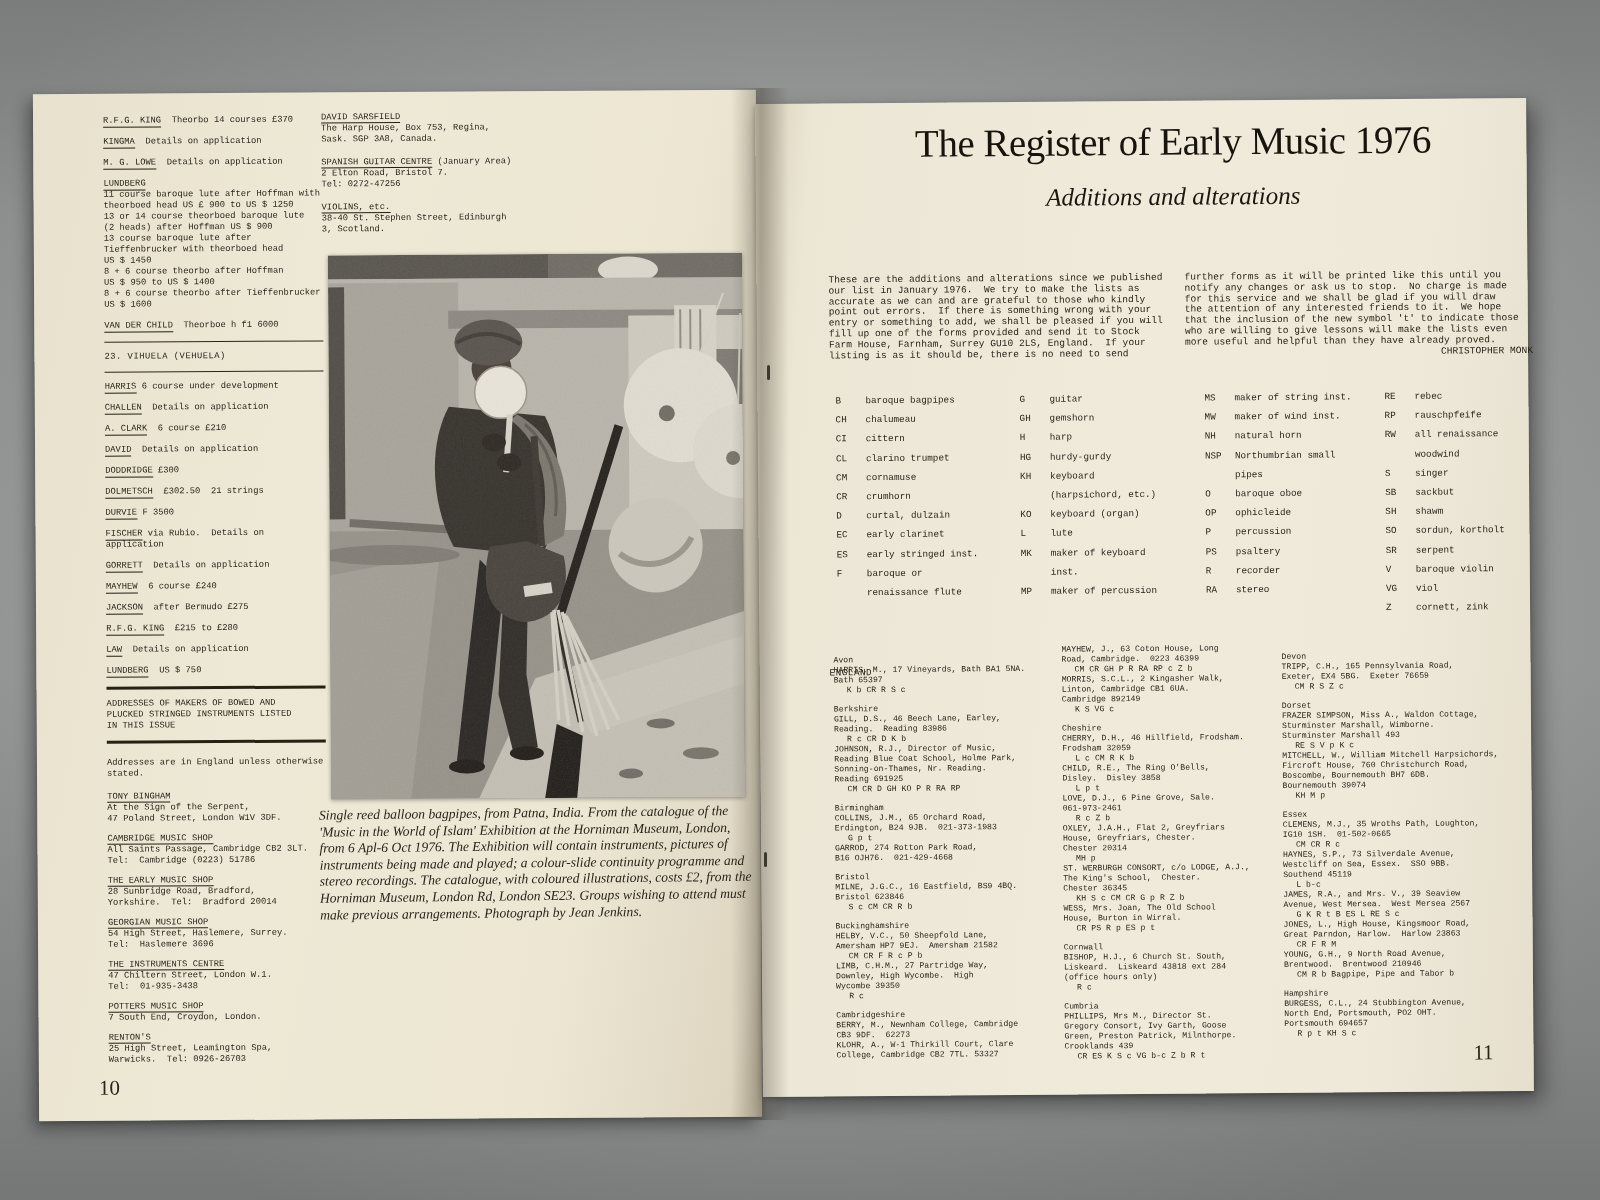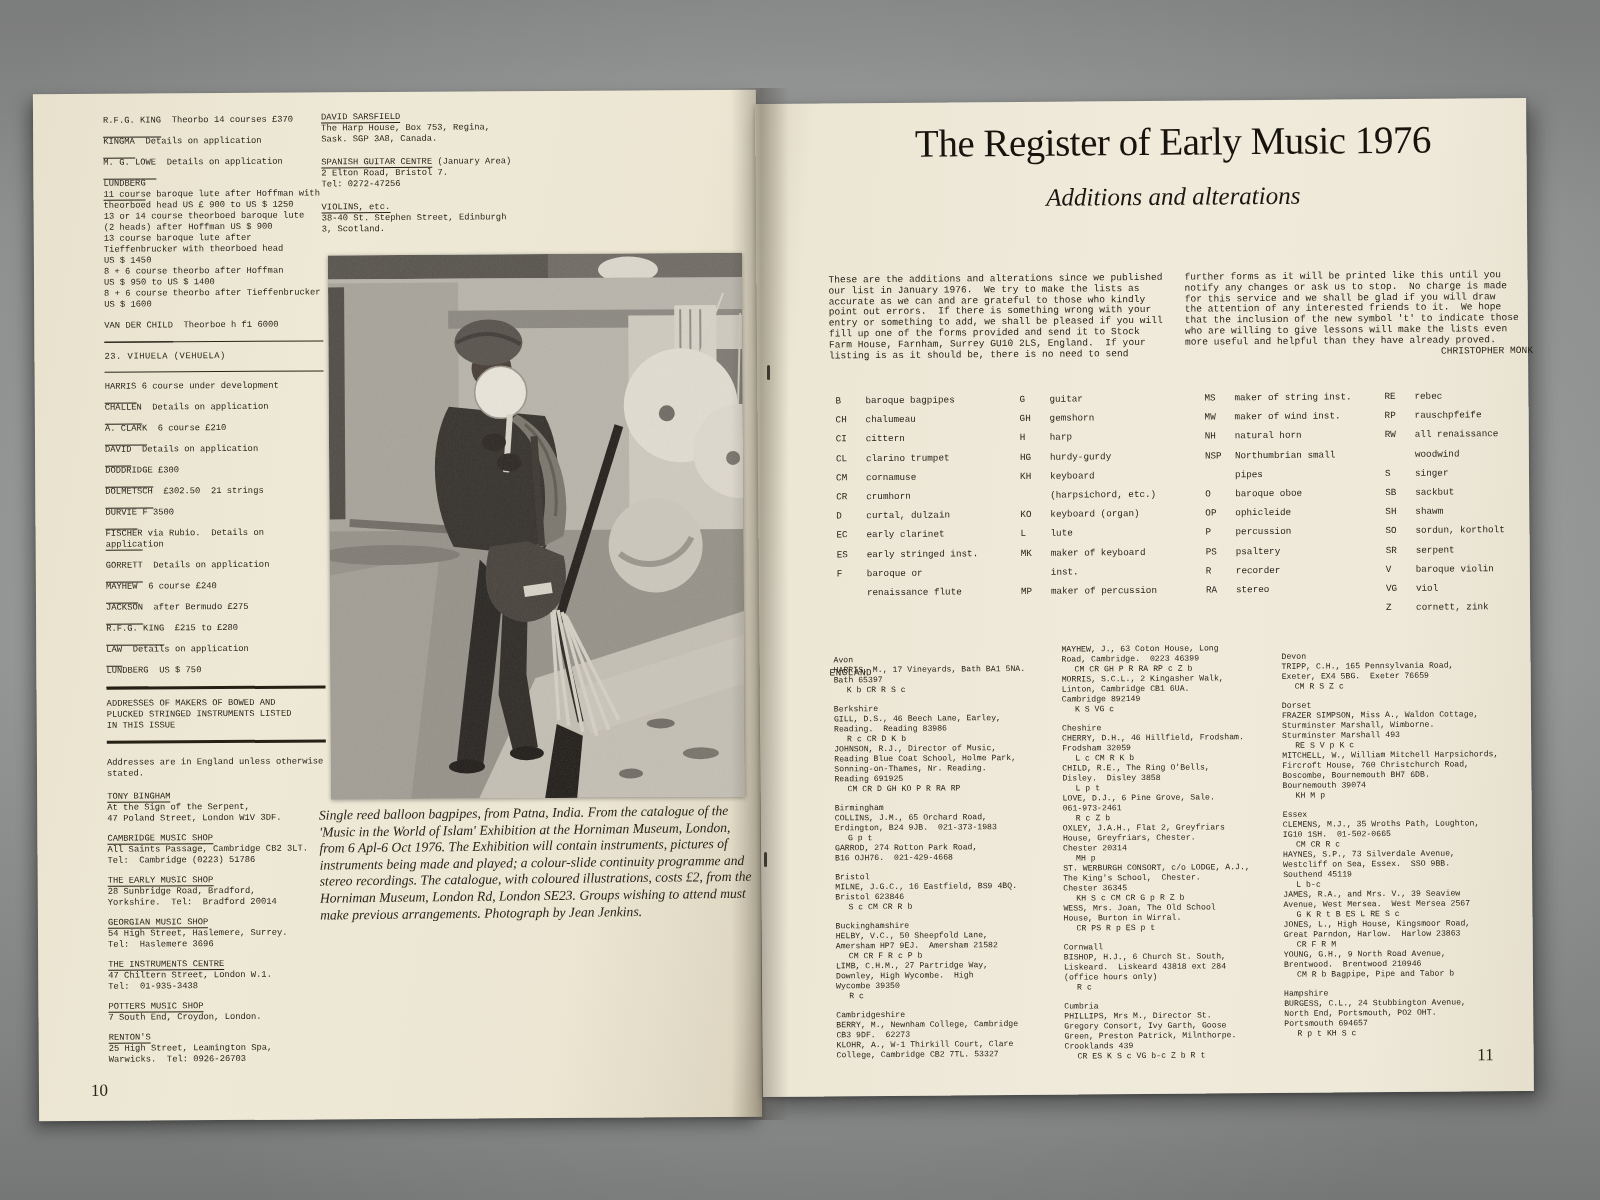--- a/index.html
+++ b/index.html
@@ -27,21 +27,21 @@
   .gutter{
     position:absolute;left:731px;top:88px;width:58px;height:1032px;z-index:5;pointer-events:none;
     background:linear-gradient(90deg,rgba(0,0,0,0) 0%,rgba(40,32,22,0.22) 42%,rgba(40,32,22,0.30) 52%,rgba(0,0,0,0) 100%);
   }
   .staple{position:absolute;width:3px;height:15px;background:#3c372f;border-radius:2px;z-index:6;}
   .staple.s1{left:767px;top:365px;}
   .staple.s2{left:764px;top:852px;}
 
   
   .mono{font-size:8.8px;line-height:11px;color:#241f16;letter-spacing:0;}
-  .u{border-bottom:1px solid #241f16;padding-bottom:11px;}
+  .u{border-bottom:1px solid #241f16;padding-bottom:1px;}
   .rule{border:none;border-top:1.6px solid #2a2519;margin:9px 0;}
   .rule.thick{border-top:3px solid #262115;}
 
   
   .lp-col1{position:absolute;left:70px;top:22px;width:219px;}
   .lp-col2{position:absolute;left:288px;top:20px;width:225px;}
   .maker{margin:0 0 10px 0;}
   .maker-details{white-space:pre-wrap;}
   .sec-title{margin:2px 0;letter-spacing:0.5px;}
   .addr{margin:0 0 9px 0;}
@@ -52,22 +52,22 @@
   .addr-note{white-space:pre-wrap;margin:14px 0 12px 0;}
   .photo{
     position:absolute;left:294px;top:163px;width:414px;height:544px;
     background:#b3afa5;box-shadow:0 1px 4px rgba(0,0,0,0.35);overflow:hidden;
   }
   .caption{
     position:absolute;left:282px;top:714px;width:438px;
     font-family:"Liberation Serif","DejaVu Serif",serif;font-style:italic;
     font-size:13.6px;line-height:16.6px;color:#29241b;transform:rotate(-0.3deg);
   }
-  .pageno{font-family:"Liberation Serif","DejaVu Serif",serif;font-size:17px;color:#2a251c;position:absolute;}
-  .pn-left{left:52px;bottom:20px;text-align:center;}
+  .pageno{font-family:"Liberation Serif","DejaVu Serif",serif;font-size:21px;color:#2a251c;position:absolute;}
+  .pn-left{left:60px;bottom:20px;text-align:center;}
   .pn-right{right:40px;bottom:26px;}
 
   
   .rp-title{
     position:absolute;left:80px;right:16px;top:18px;text-align:center;
     font-family:"Liberation Serif","DejaVu Serif",serif;font-size:39px;color:#17130d;letter-spacing:-0.5px;
   }
   .rp-sub{
     position:absolute;left:80px;right:16px;top:82px;text-align:center;
     font-family:"Liberation Serif","DejaVu Serif",serif;font-style:italic;font-size:25px;color:#1b1710;

